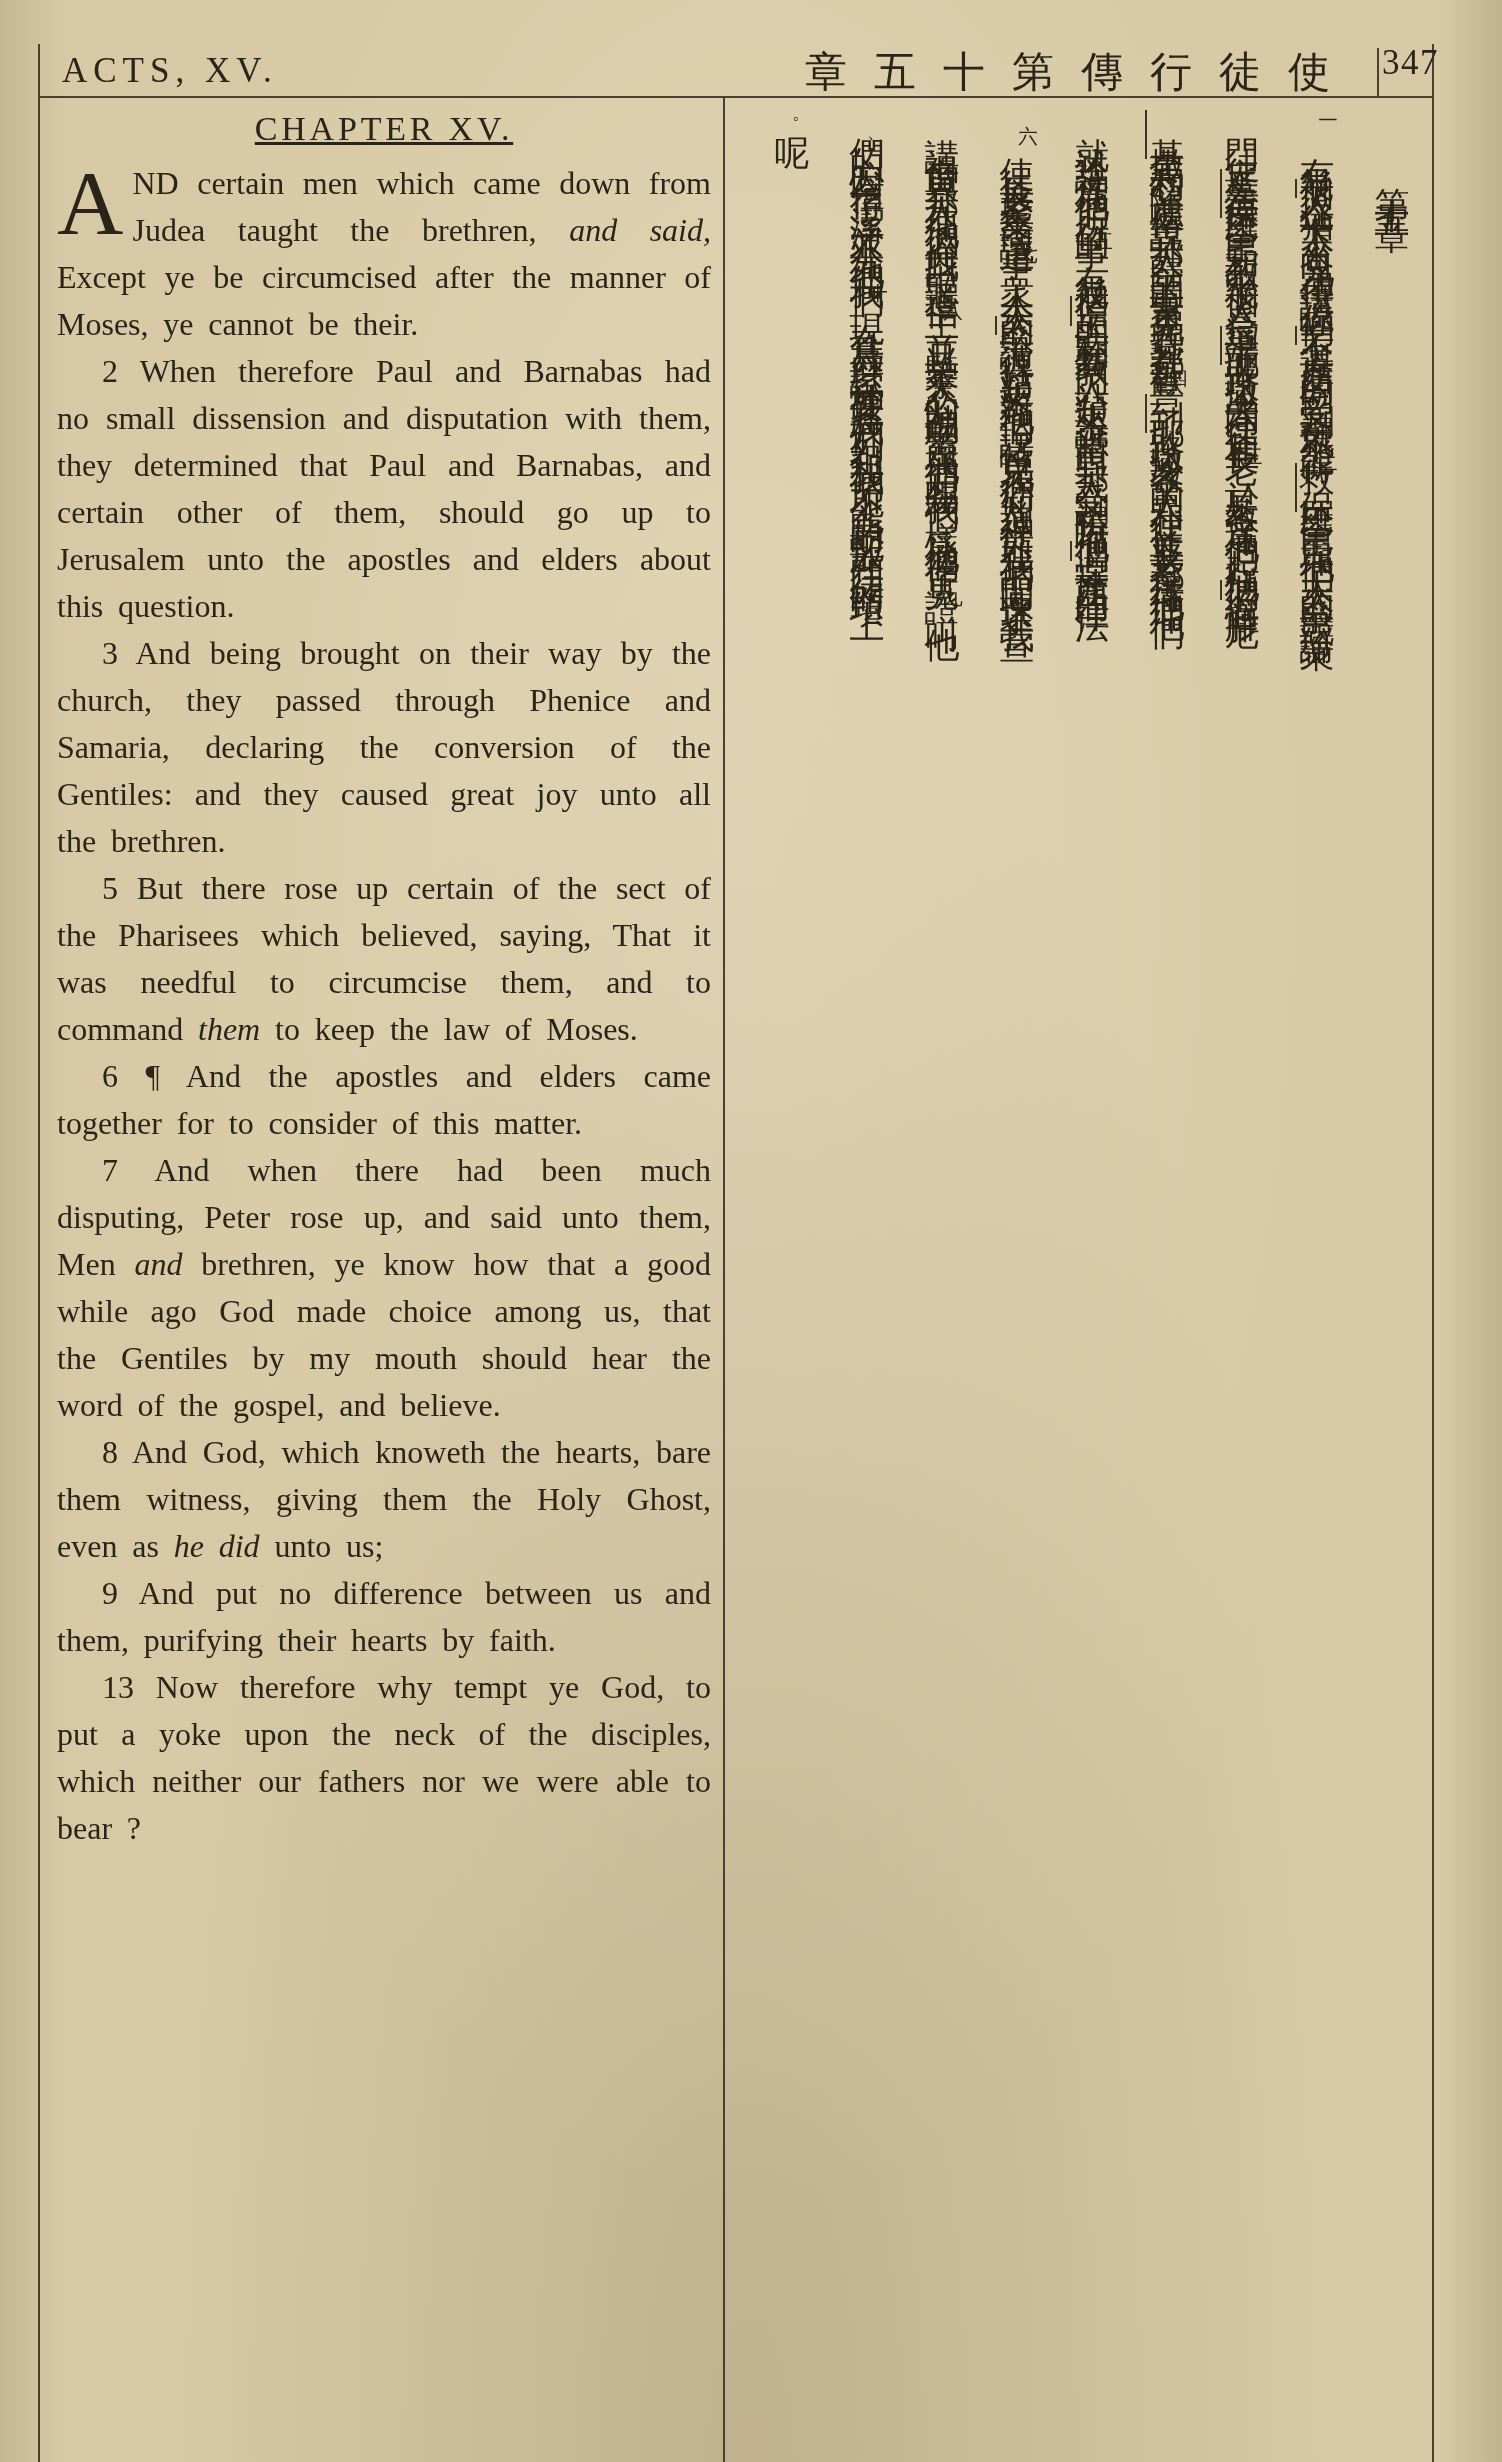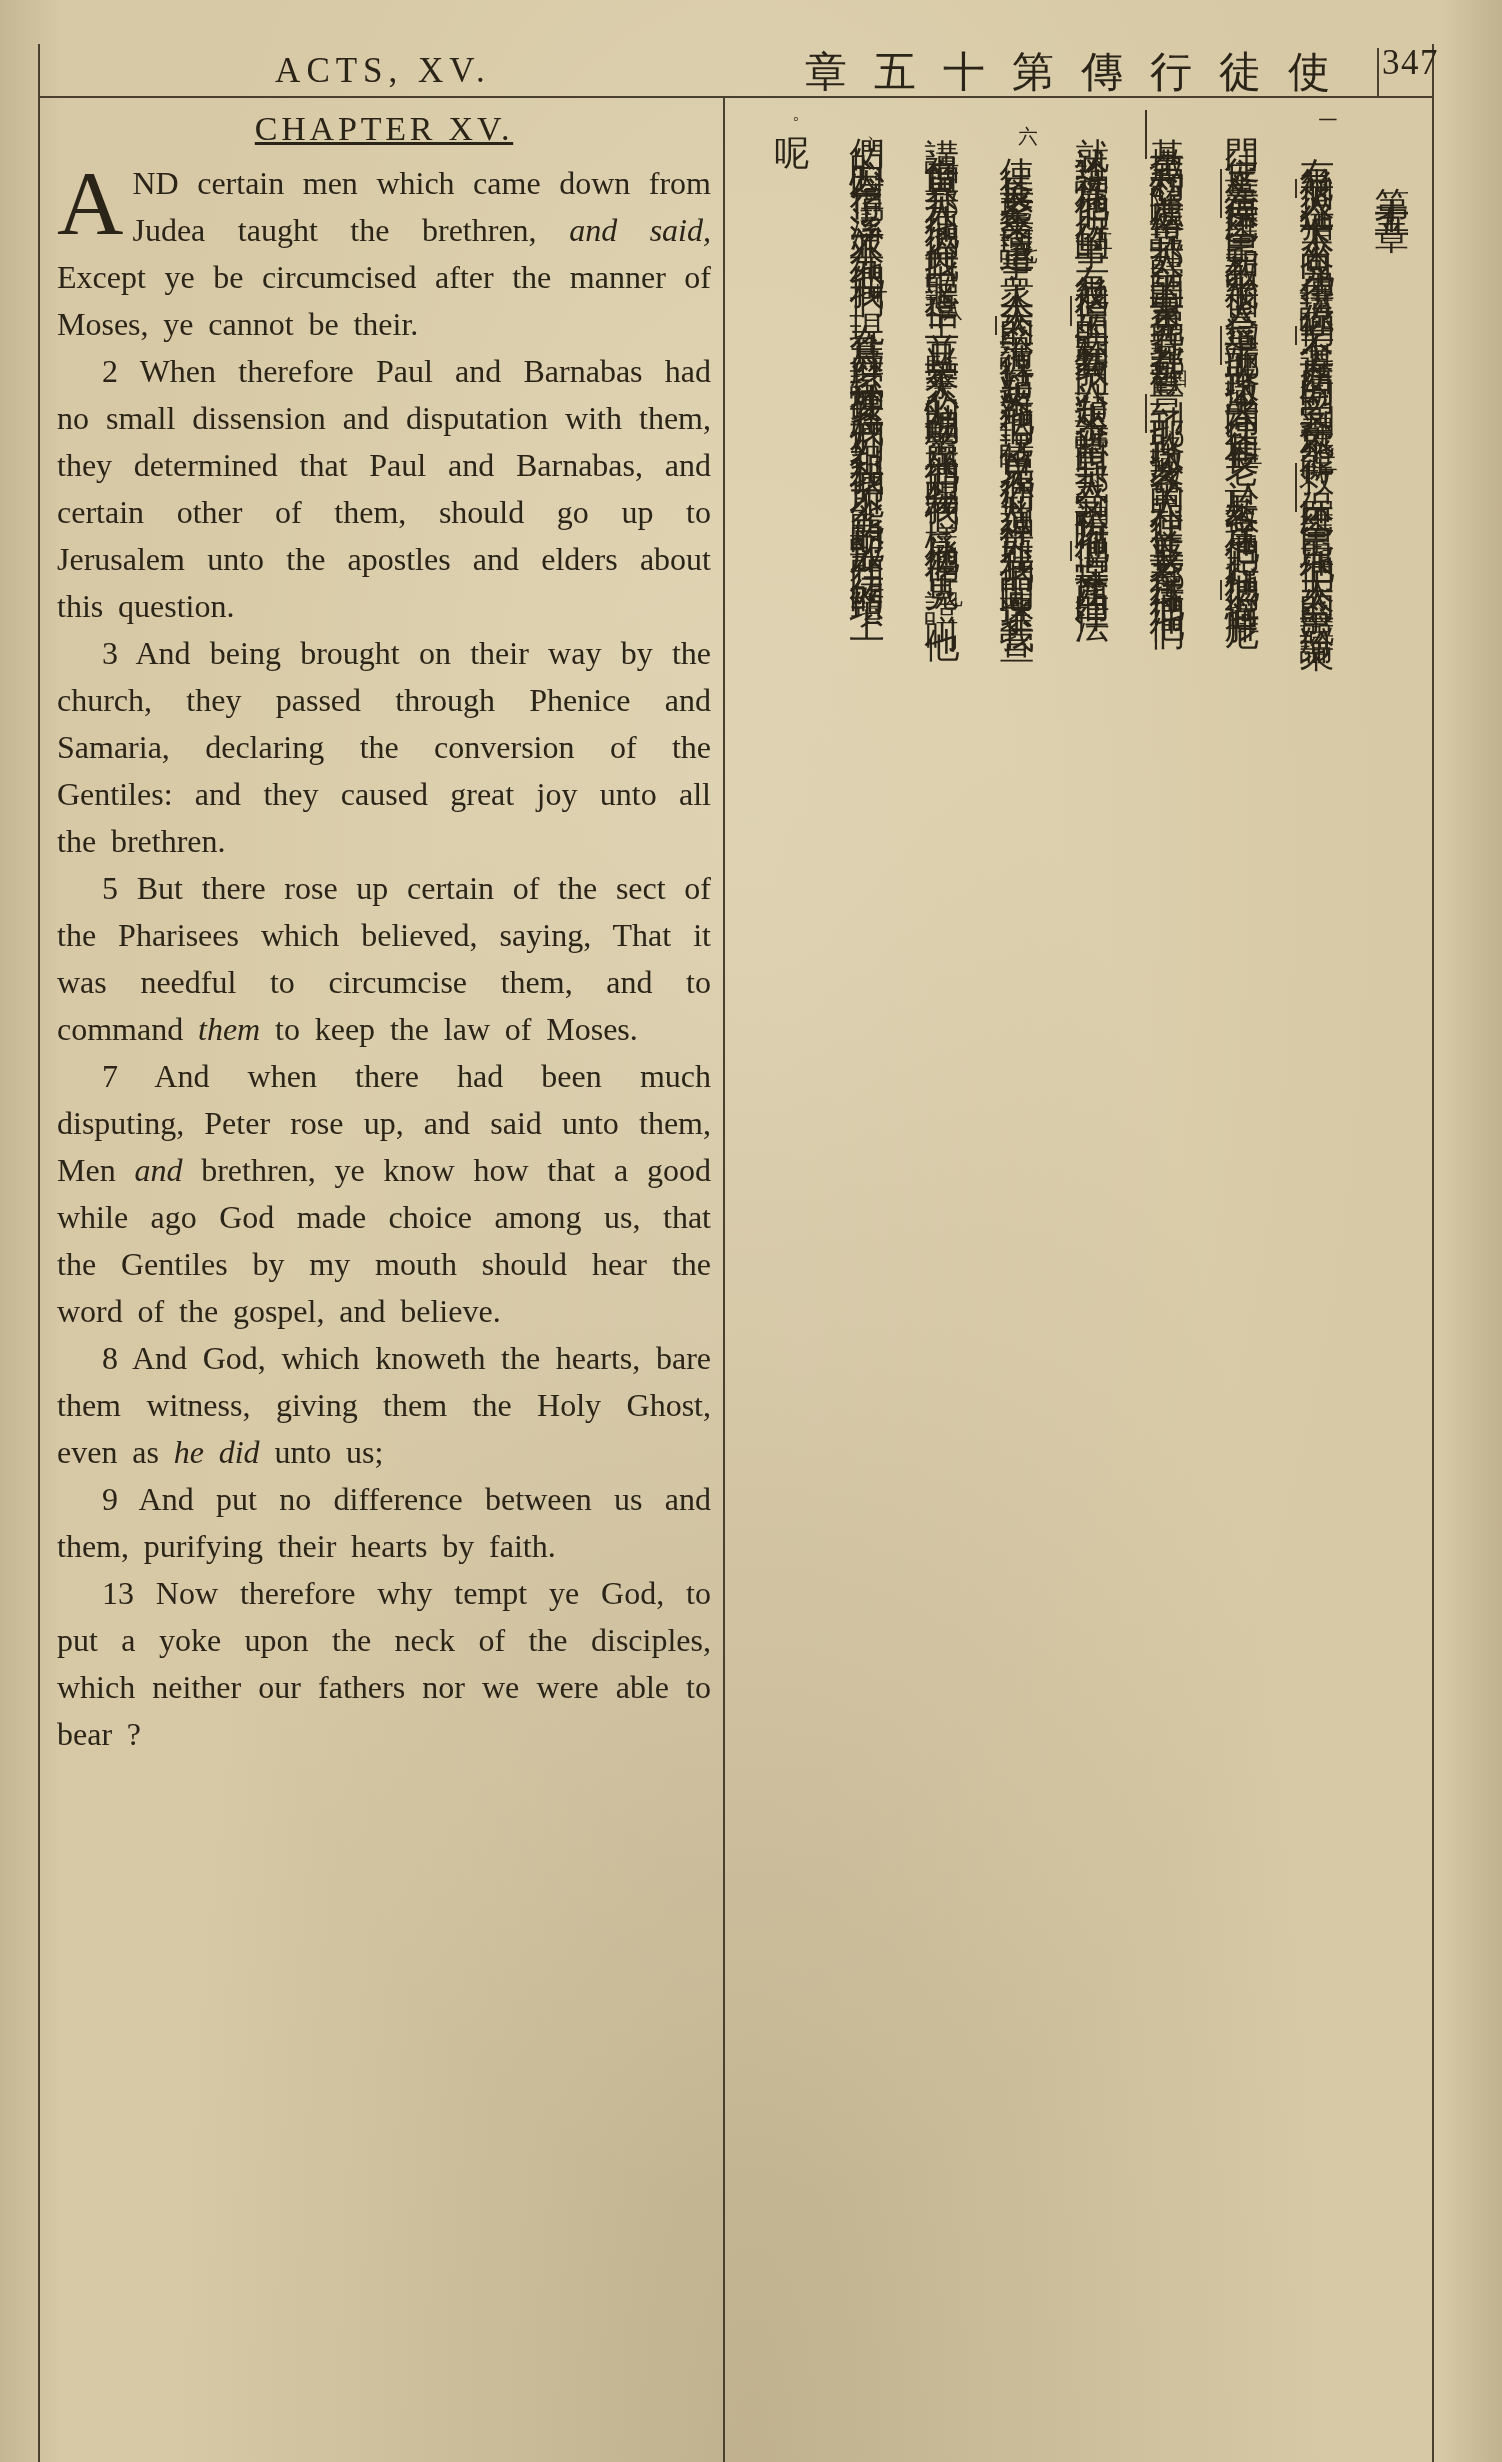--- a/index.html
+++ b/index.html
@@ -17,21 +17,21 @@
   }
   
   .vrule{position:absolute;width:2.3px;background:#49402f;}
   .rule-left{left:38px;top:44px;bottom:0;}
   .rule-right{left:1432px;top:44px;bottom:0;}
   .rule-center{left:723px;top:96px;bottom:0;}
   .rule-pagenum{left:1377px;top:48px;height:50px;}
   .hrule{position:absolute;height:2.3px;background:#49402f;}
   .rule-header{left:38px;top:96px;width:1396px;}
   
-  .hdr-left{position:absolute;left:45px;top:51px;width:676px;text-align:center;
+  .hdr-left{position:absolute;left:62px;top:51px;width:676px;text-align:left;
     font-size:35px;letter-spacing:6px;}
   .hdr-cn{position:absolute;left:805px;top:44px;font-size:42px;letter-spacing:27px;
     white-space:nowrap;font-family:"DejaVu Sans", sans-serif;}
   .hdr-num{position:absolute;left:1382px;top:43px;font-size:35px;letter-spacing:1.5px;}
   
   .eng{position:absolute;left:57px;top:110px;width:654px;}
   .chapter-heading{text-align:center;font-size:34px;letter-spacing:3.8px;margin:0 0 12px 0;text-decoration:underline;}
   .verse{margin:0;font-size:32px;line-height:47px;text-align:justify;
     text-indent:45px;word-spacing:6.8px;}
   .verse.first{text-indent:0;}
@@ -67,20 +67,21 @@
   <div class="hdr-cn">章五十第傳行徒使</div>
   <div class="hdr-num">347</div>
 
   <div class="eng">
     <div class="chapter-heading">CHAPTER XV.</div>
     <div>
         <p class="verse first"><span class="dropcap">A</span><span>ND certain men which came down from Judea taught the brethren, </span><span class="it">and said,</span><span> Except ye be circumcised after the manner of Moses, ye cannot be their.</span></p>
         <p class="verse"><span>2 When therefore Paul and Barnabas had no small dissension and disputation with them, they determined that Paul and Barnabas, and certain other of them, should go up to Jerusalem unto the apostles and elders about this question.</span></p>
         <p class="verse"><span>3 And being brought on their way by the church, they passed through Phenice and Samaria, declaring the conversion of the Gentiles: and they caused great joy unto all the brethren.</span></p>
         <p class="verse"><span>5 But there rose up certain of the sect of the Pharisees which believed, saying, That it was needful to circumcise them, and to command </span><span class="it">them</span><span> to keep the law of Moses.</span></p>
+        <p class="verse"><span>6 ¶ And the apostles and elders came together for to consider of this matter.</span></p>
         <p class="verse"><span>7 And when there had been much disputing, Peter rose up, and said unto them, Men </span><span class="it">and</span><span> brethren, ye know how that a good while ago God made choice among us, that the Gentiles by my mouth should hear the word of the gospel, and believe.</span></p>
         <p class="verse"><span>8 And God, which knoweth the hearts, bare them witness, giving them the Holy Ghost, even as </span><span class="it">he did</span><span> unto us;</span></p>
         <p class="verse"><span>9 And put no difference between us and them, purifying their hearts by faith.</span></p>
         <p class="verse"><span>13 Now therefore why tempt ye God, to put a yoke upon the neck of the disciples, which neither our fathers nor we were able to bear ?</span></p>
       </div>
   </div>
 
   <div class="cn">
       <div class="ccol chapter"><span>第十五章</span></div>
       <div class="ccol"><span class="vn">一</span><span>有幾個人從</span><span class="pn">猶太</span><span>下來<span class="punct">、</span>向兄弟傳講說<span class="punct">、</span>你們若不遵</span><span class="pn">摩西</span><span>的例受割禮<span class="punct">、</span>就不能得救<span class="punct">、</span></span><span class="vn">二</span><span class="pn">保羅</span><span class="pn">巴拿巴</span><span>與他們大大的爭競辯論<span class="punct">、</span>衆</span></div>

